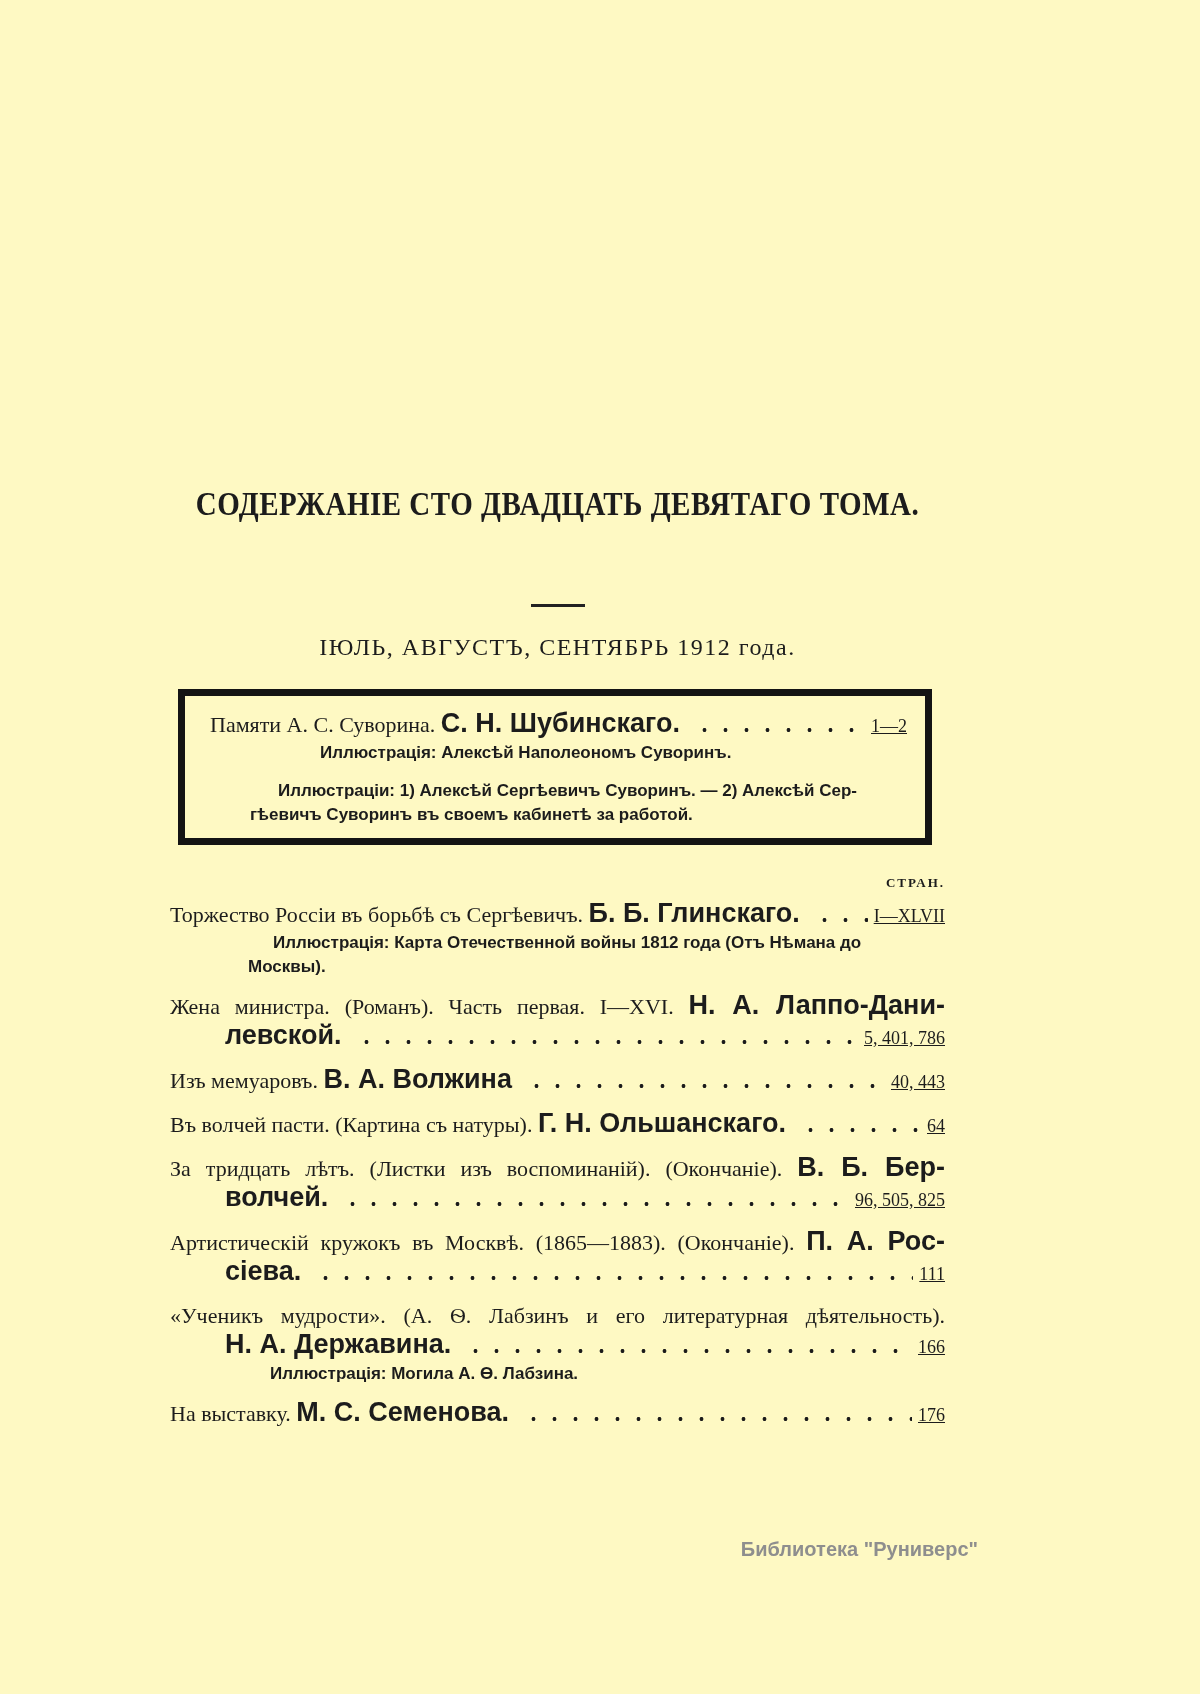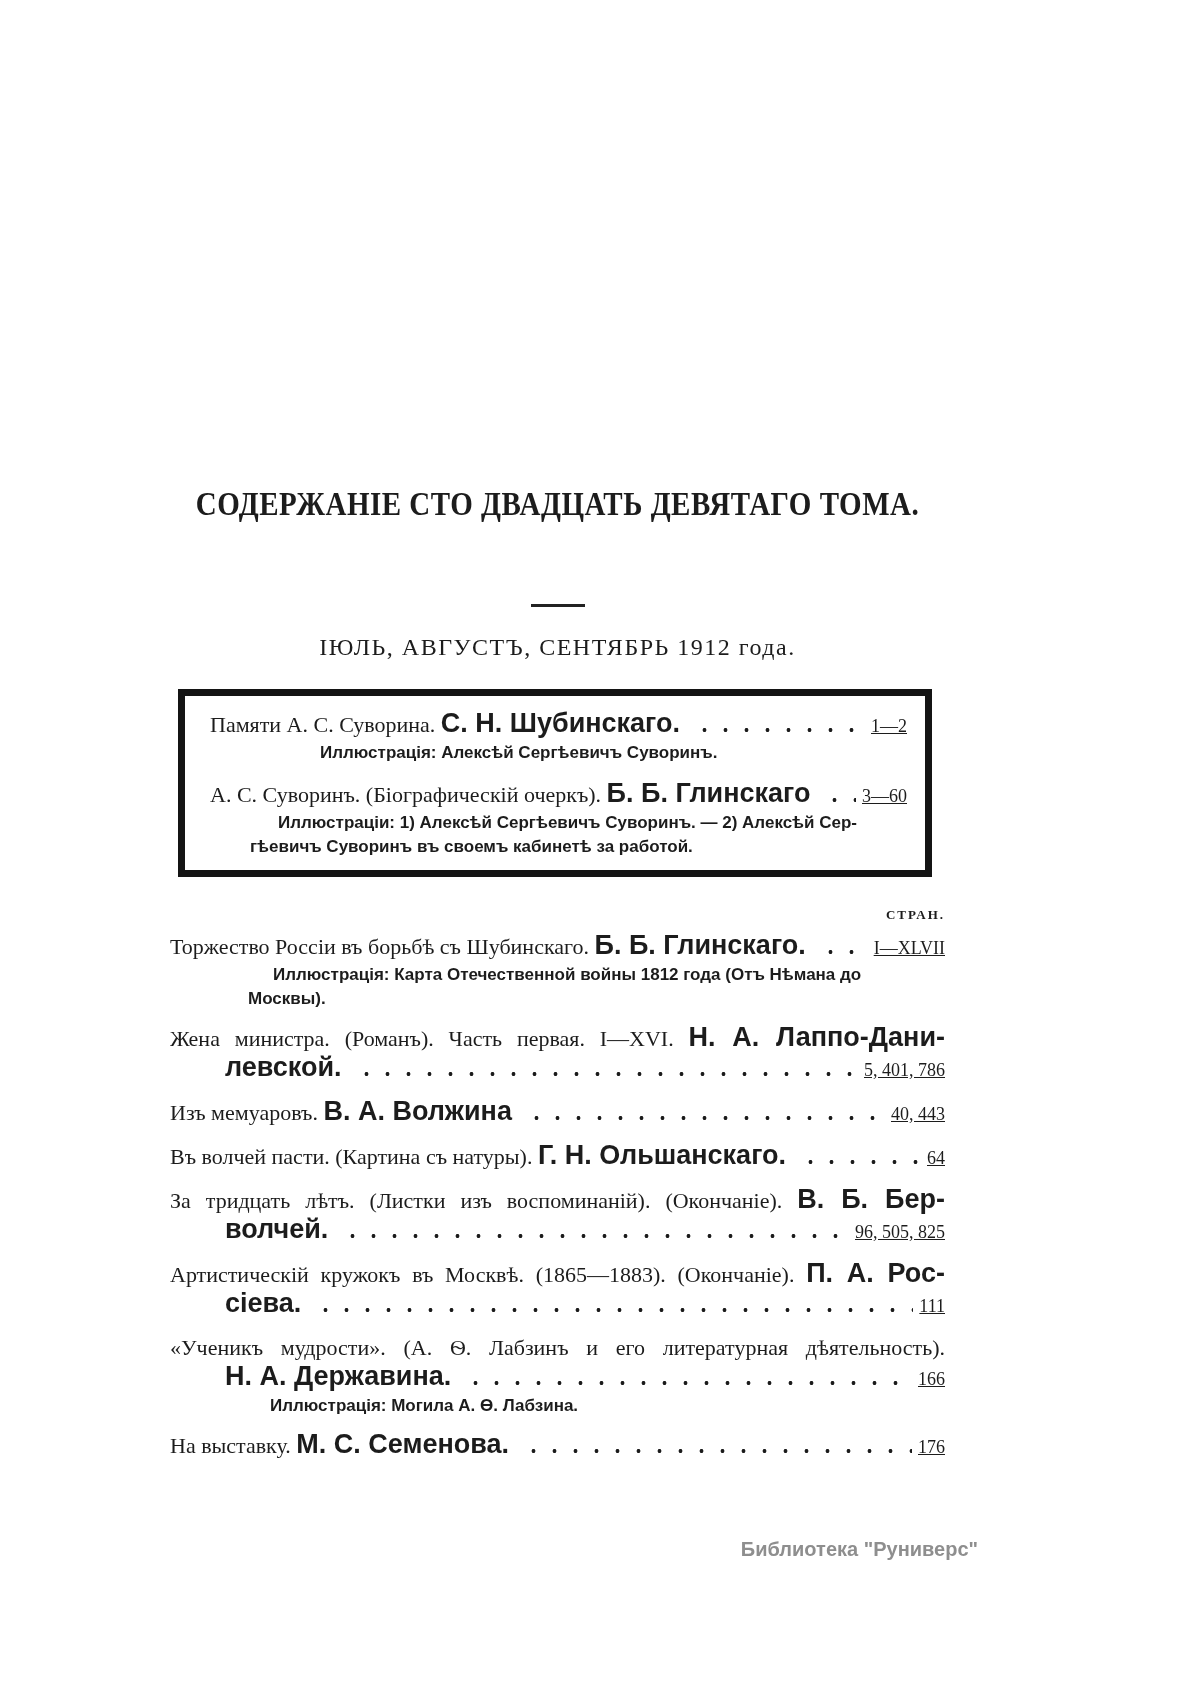--- a/index.html
+++ b/index.html
@@ -1,18 +1,18 @@
 <!DOCTYPE html>
 <html><head>
 <meta charset="utf-8">
 <style>
   html,body { margin:0; padding:0; background:#e8e8e8; }
   .sheet {
     position:relative; width:1200px; height:1694px; margin:0 auto;
-    background:#ffffff; color:#1c1c1c; overflow:hidden;
+    background:#fef9c3; color:#1c1c1c; overflow:hidden;
     font-family:"Liberation Serif","DejaVu Serif",serif;
   }
   .column { position:absolute; left:170px; top:0; width:775px; }
 
   
   .title { margin-top:487px; text-align:center; font-weight:700; font-size:29px;
            letter-spacing:0.5px; white-space:nowrap; }
   .title .tall { display:inline-block; transform:scaleY(1.16); transform-origin:center; }
   .rule  { width:54px; height:3px; background:#222; margin:84px auto 0; }
   .subtitle { margin-top:27px; text-align:center; font-size:24px; letter-spacing:1.5px; white-space:nowrap; }
@@ -70,43 +70,37 @@
 
     <div class="box">
 
       <div class="entry">
         <div class="line">
           <span class="t">Памяти А. С. Суворина. </span>
           <span class="a">С. Н. Шубинскаго.</span>
           <span class="leader"></span>
           <span class="pg">1—2</span>
         </div>
-        <div class="illus pl110">Иллюстрація: Алексѣй Сергѣевичъ Суворинъ.</div>
+        <div class="illus pl110">Иллюстрація: Алексѣй Наполеономъ Суворинъ.</div>
       </div>
 
       <div class="entry">
-        <div class="line">
-          <span class="t">А. С. Суворинъ. (Біографическій очеркъ). </span>
-          <span class="a">Б. Б. Глинскаго</span>
-          <span class="leader"></span>
-          <span class="pg">3—60</span>
-        </div>
         <div class="illus pl68">Иллюстраціи: 1) Алексѣй Сергѣевичъ Суворинъ. — 2) Алексѣй Сер-</div>
         <div class="illus pl40">гѣевичъ Суворинъ въ своемъ кабинетѣ за работой.</div>
       </div>
 
     </div>
 
     <div class="stran">СТРАН.</div>
 
     <div class="toc">
 
       <div class="entry">
         <div class="line">
-          <span class="t">Торжество Россіи въ борьбѣ съ Шубинскаго. </span>
+          <span class="t">Торжество Россіи въ борьбѣ съ Сергѣевичъ. </span>
           <span class="a">Б. Б. Глинскаго.</span>
           <span class="leader"></span>
           <span class="pg">I—XLVII</span>
         </div>
         <div class="illus pl103">Иллюстрація: Карта Отечественной войны 1812 года (Отъ Нѣмана до</div>
         <div class="illus pl78">Москвы).</div>
       </div>
 
       <div class="entry">
         <div class="spread">

